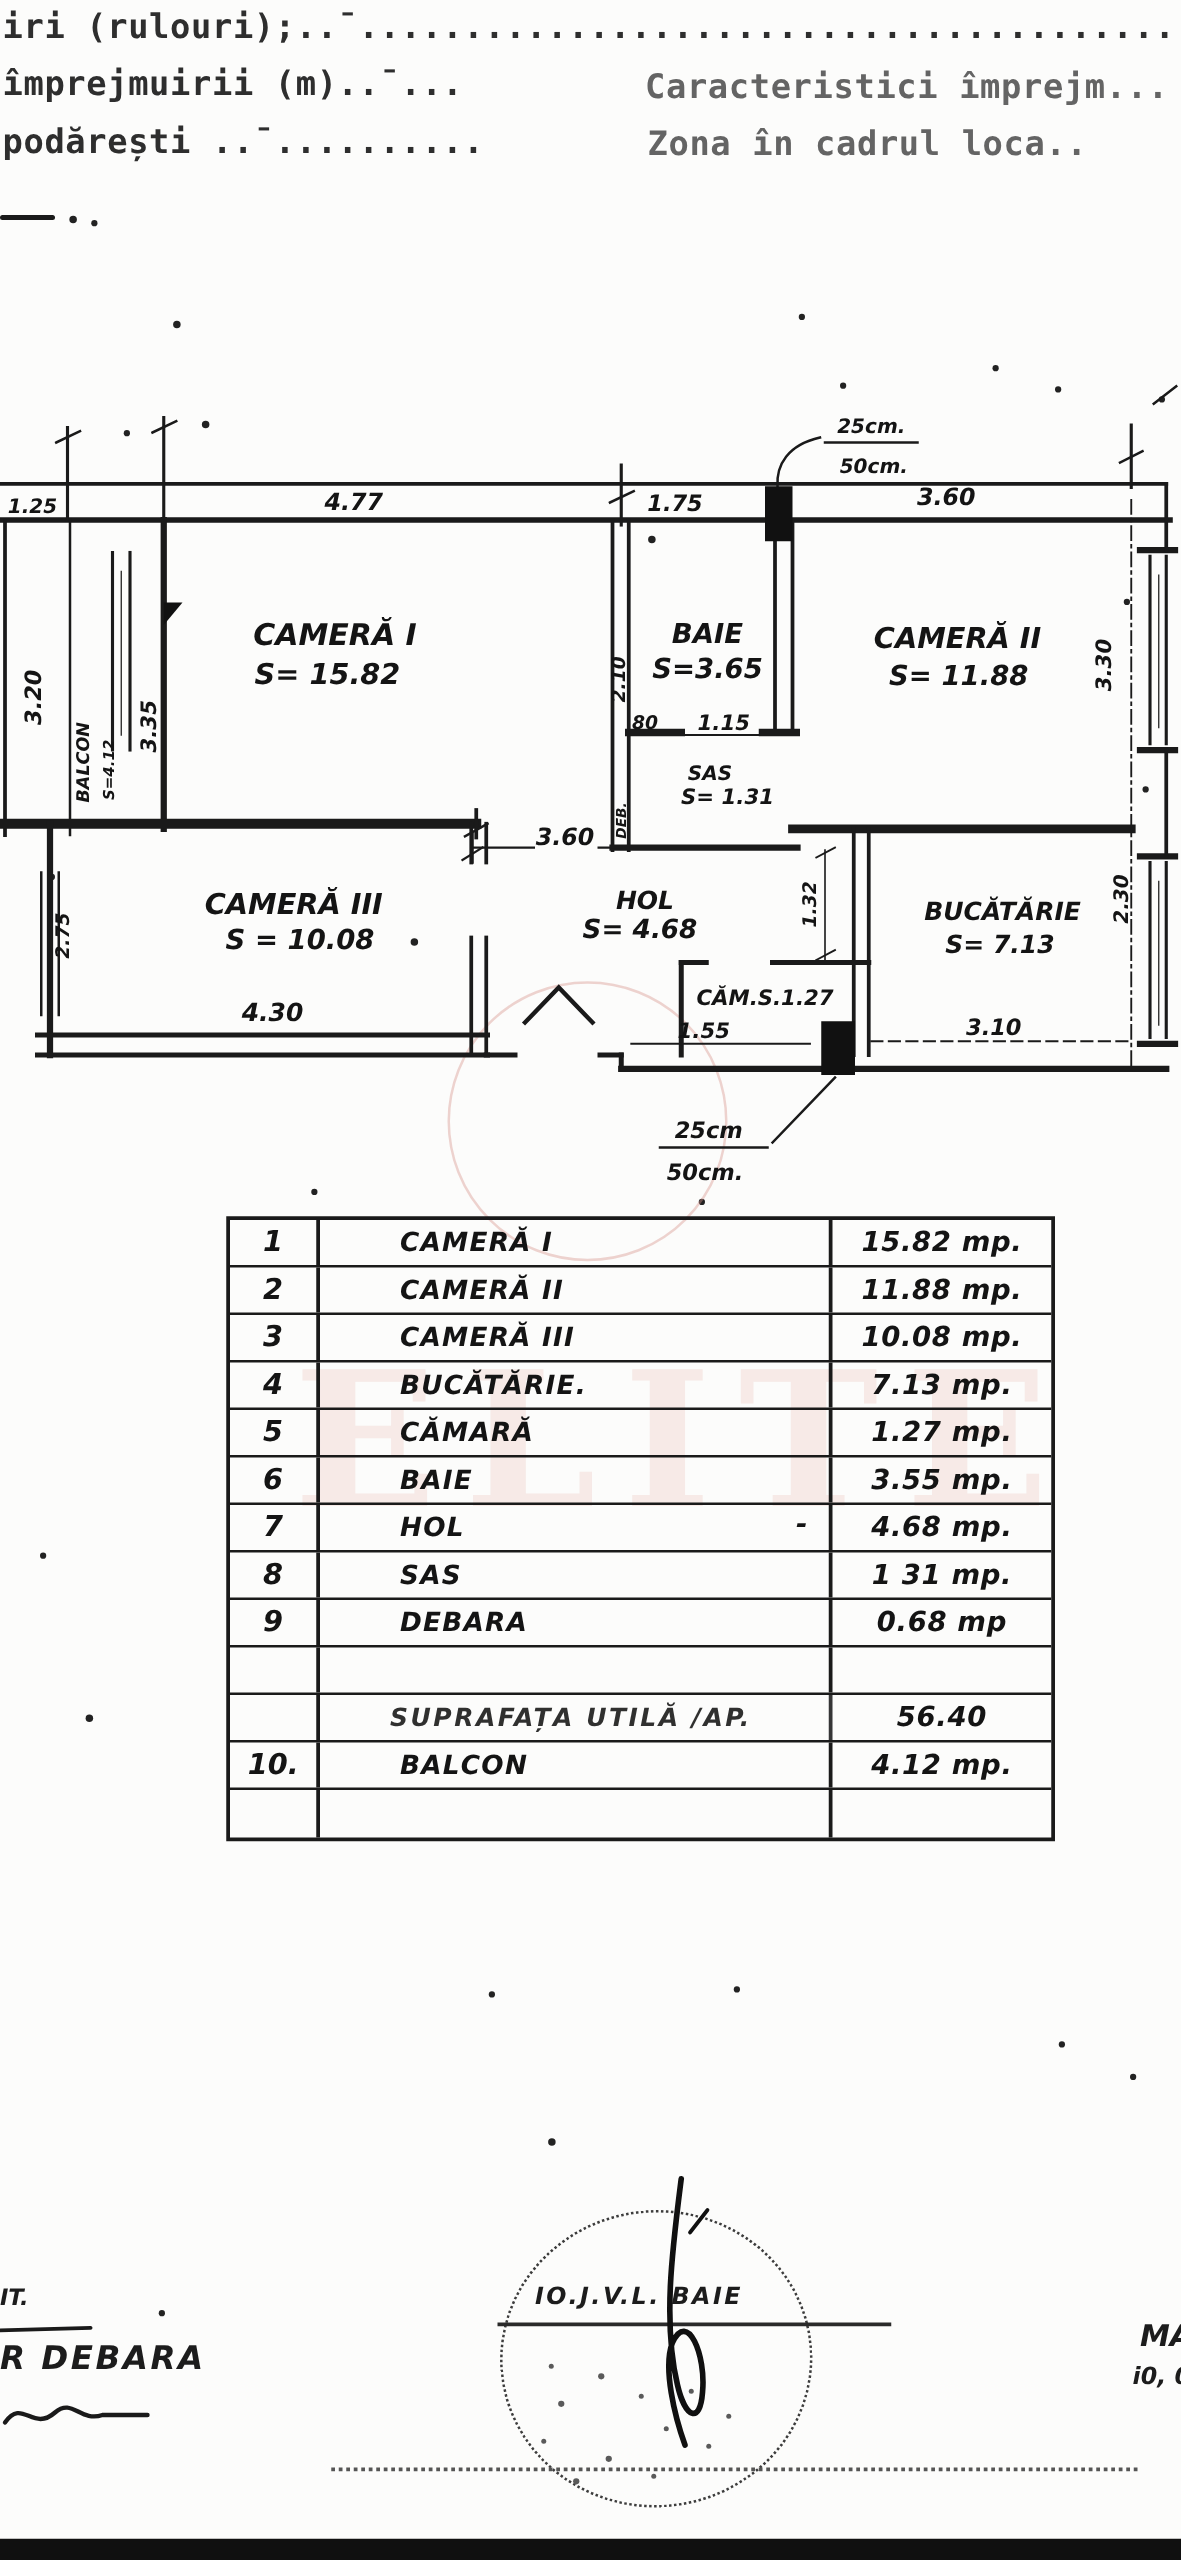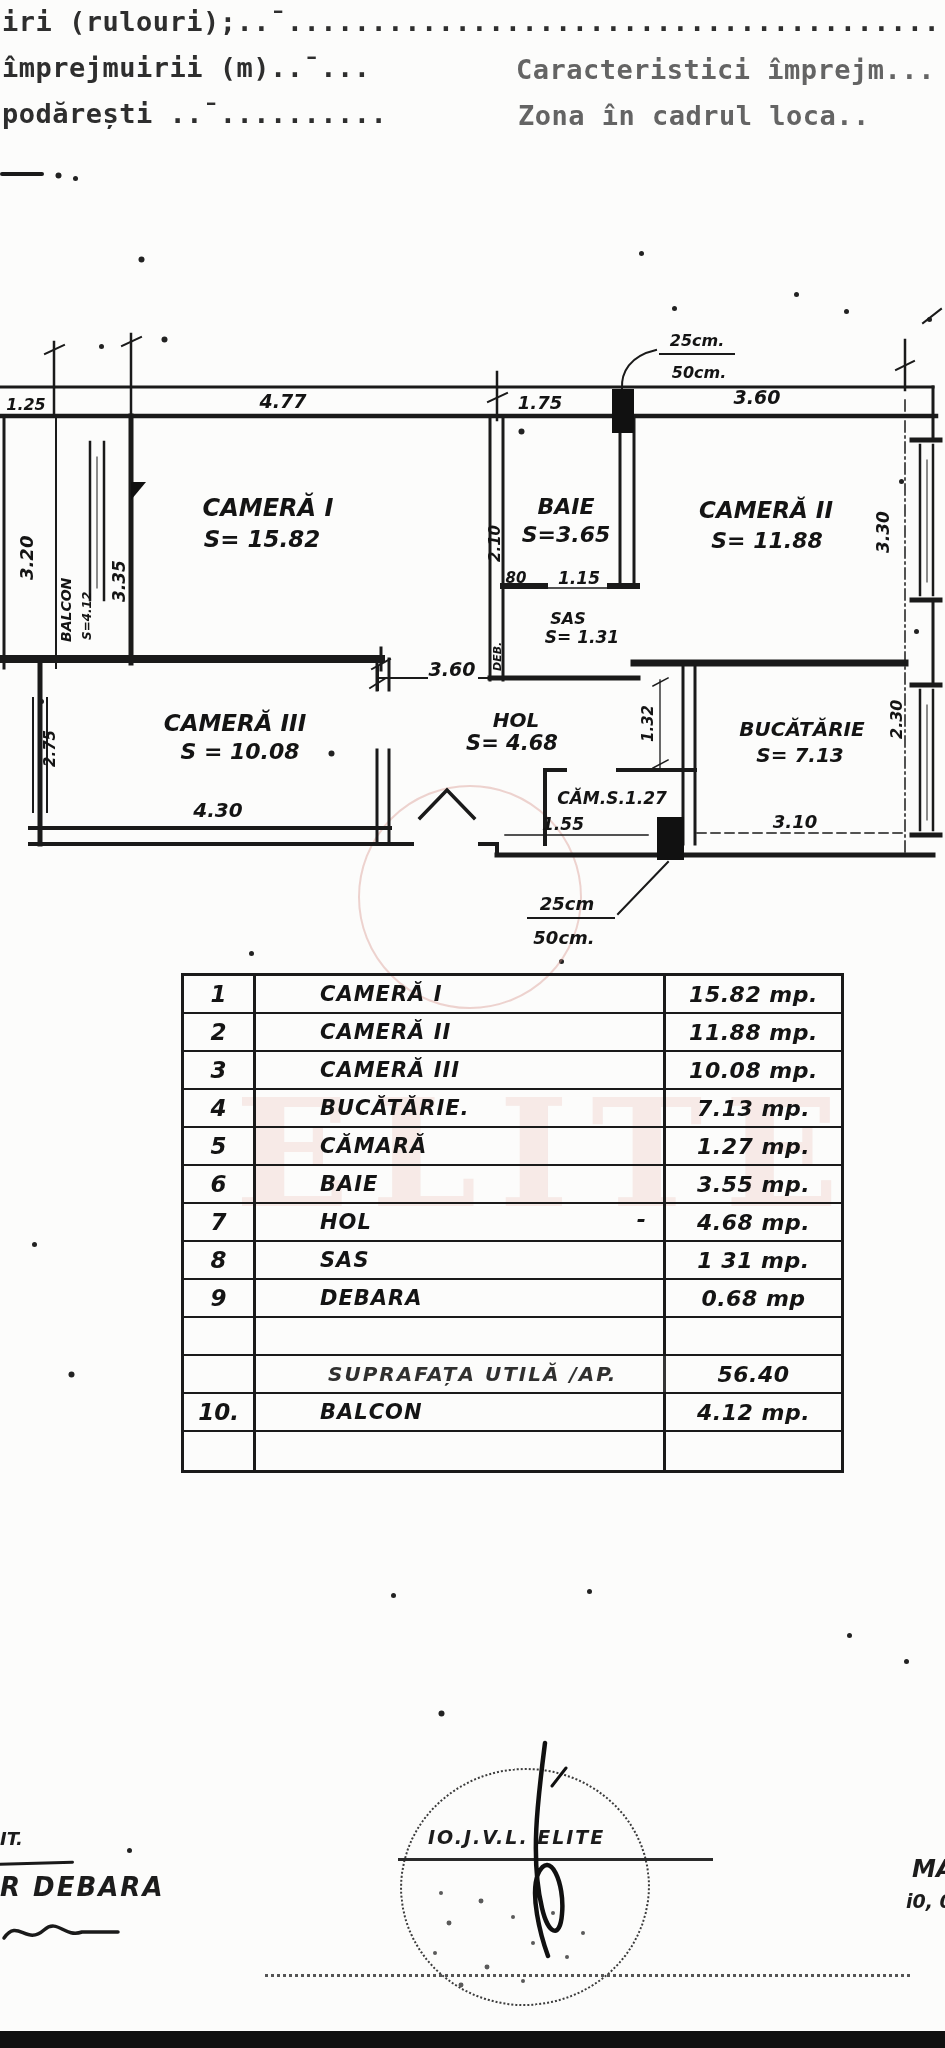--- a/index.html
+++ b/index.html
@@ -20,21 +20,21 @@
   
   .atable{
     position:absolute;left:181px;top:973px;width:657px;height:494px;
     border:3px solid #1a1a1a;display:grid;grid-template-rows:repeat(13,1fr);
   }
   .trow{border-bottom:2px solid #1a1a1a;display:grid;grid-template-columns:72px 410px 1fr;min-height:0;}
   .trow:last-child{border-bottom:none;}
   .tc{display:flex;align-items:center;min-height:0;}
   .tc-no{justify-content:center;border-right:3px solid #1a1a1a;font-size:23px;}
   .tc-name{padding-left:64px;border-right:3px solid #1a1a1a;font-size:21px;position:relative;letter-spacing:1px;}
-  .tc-name.sup{padding-left:72px;font-size:20px;letter-spacing:2px;opacity:.88;}
+  .tc-name.sup{padding-left:56px;font-size:20px;letter-spacing:2px;opacity:.88;}
   .tc-val{justify-content:center;font-size:22px;letter-spacing:.5px;}
   .dash-mark{position:absolute;right:16px;top:50%;transform:translateY(-60%);font-size:22px;}
   
   .watermark{
     position:absolute;left:235px;top:1078px;font-family:"DejaVu Serif",serif;font-weight:bold;
     font-size:150px;letter-spacing:22px;color:rgba(232,178,172,0.25);line-height:1;
   }
   .redstamp{
     position:absolute;left:358px;top:785px;width:220px;height:220px;border-radius:50%;
     border:2.5px solid rgba(214,148,140,0.40);
@@ -311,21 +311,21 @@
 
 <div class="foot-hand" style="left:0;top:1828px;font-size:18px">IT.</div>
 <div class="mark" style="left:-18px;top:1862px;width:92px;height:3px;transform:rotate(-1.5deg)"></div>
 <div class="foot-hand" style="left:0;top:1872px;font-size:26px;letter-spacing:2px">R DEBARA</div>
 <svg class="abs" style="left:0;top:1908px" width="150" height="45">
   <path d="M4,30 C18,10 26,38 44,22 C58,10 64,30 82,24 L118,24" stroke="#1a1a1a" stroke-width="3.5" fill="none" stroke-linecap="round"></path>
 </svg>
 
 <div class="stamp-circle"></div>
 <div class="stampnoise"></div>
-<div class="foot-hand" style="left:428px;top:1826px;font-size:19px;letter-spacing:2px">IO.J.V.L. ELITE</div>
+<div class="foot-hand" style="left:428px;top:1826px;font-size:19px;letter-spacing:2px">IO.J.V.L. BAIE</div>
 <div class="stamp-line"></div>
 <svg class="abs" style="left:490px;top:1738px" width="120" height="245">
   <path d="M55,5 C48,60 40,120 52,170 C58,196 70,202 72,176 C75,146 60,110 48,136 C40,156 50,196 58,218" stroke="#101010" stroke-width="4.5" fill="none" stroke-linecap="round"></path>
   <path d="M62,48 l14,-18" stroke="#101010" stroke-width="3" fill="none" stroke-linecap="round"></path>
 </svg>
 
 <div class="dotted-line"></div>
 
 <div class="foot-hand" style="left:912px;top:1855px;font-size:24px">MA</div>
 <div class="foot-hand" style="left:906px;top:1890px;font-size:19px">i0, 05</div>

